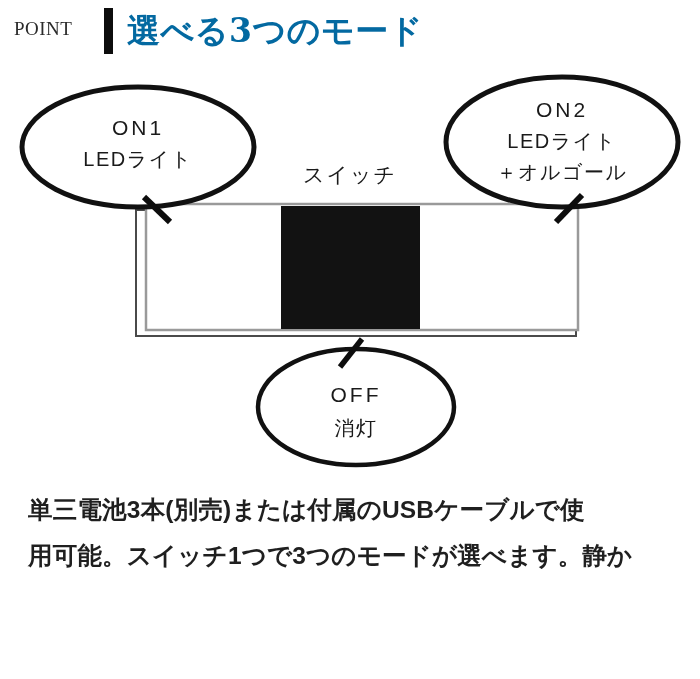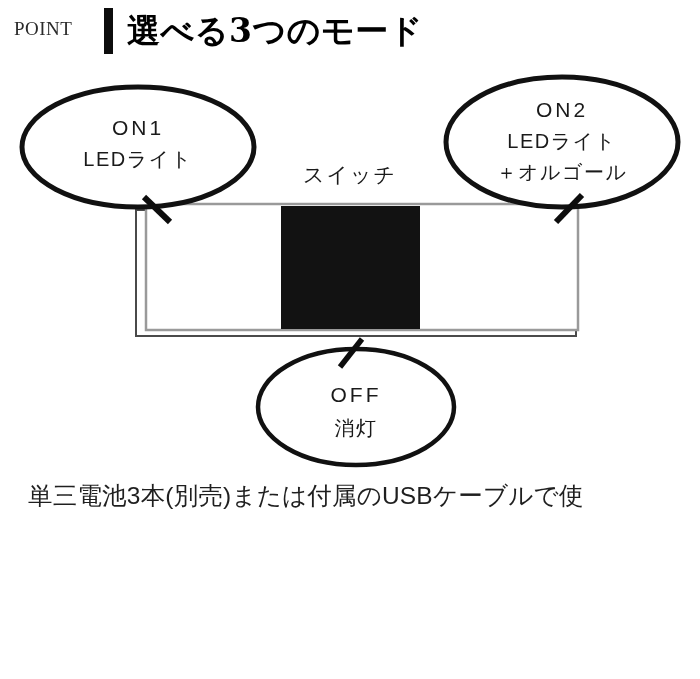--- a/index.html
+++ b/index.html
@@ -51,21 +51,21 @@
     background: #0d0d0d;
   }
   .header-title {
     position: absolute;
     left: 127px;
     top: 7px;
     font-family: "DejaVu Serif", "Liberation Serif", serif;
     font-size: 33px;
     font-weight: 700;
     letter-spacing: 0.5px;
-    color: #000000;
+    color: #0369a1;
     line-height: 48px;
     white-space: nowrap;
     text-align: center;
   }
 
   
   .diagram {
     position: absolute;
     left: 0;
     top: 62px;
@@ -89,22 +89,23 @@
     font-size: 21px;
     fill: #1a1a1a;
     text-anchor: middle;
     letter-spacing: 2px;
   }
 
   
   .body-copy {
     position: absolute;
     left: 28px;
-    top: 473px;
+    top: 487px;
     width: 648px;
+    font-weight: bold;
   }
   .body-line {
     font-family: "Liberation Sans", sans-serif;
     font-size: 24.5px;
     line-height: 46px;
     color: #1f1f1f;
     letter-spacing: 0.2px;
     white-space: nowrap;
   }
 </style>
@@ -147,15 +148,16 @@
       <text class="callout-text latin" x="356" y="340">OFF</text>
       <text class="callout-text jp" x="356" y="373">消灯</text>
 
       <line x1="340" y1="305" x2="362" y2="277" stroke="#0d0d0d" stroke-width="5.5" stroke-linecap="butt"></line>
 
     </svg>
   </div>
 
   <div class="body-copy">
     <div class="body-line">単三電池3本(別売)または付属のUSBケーブルで使</div>
+    <div class="body-line">用可能。スイッチ1つで3つのモードが選べます。静か</div>
   </div>
 
 </div>
 
 </body></html>

